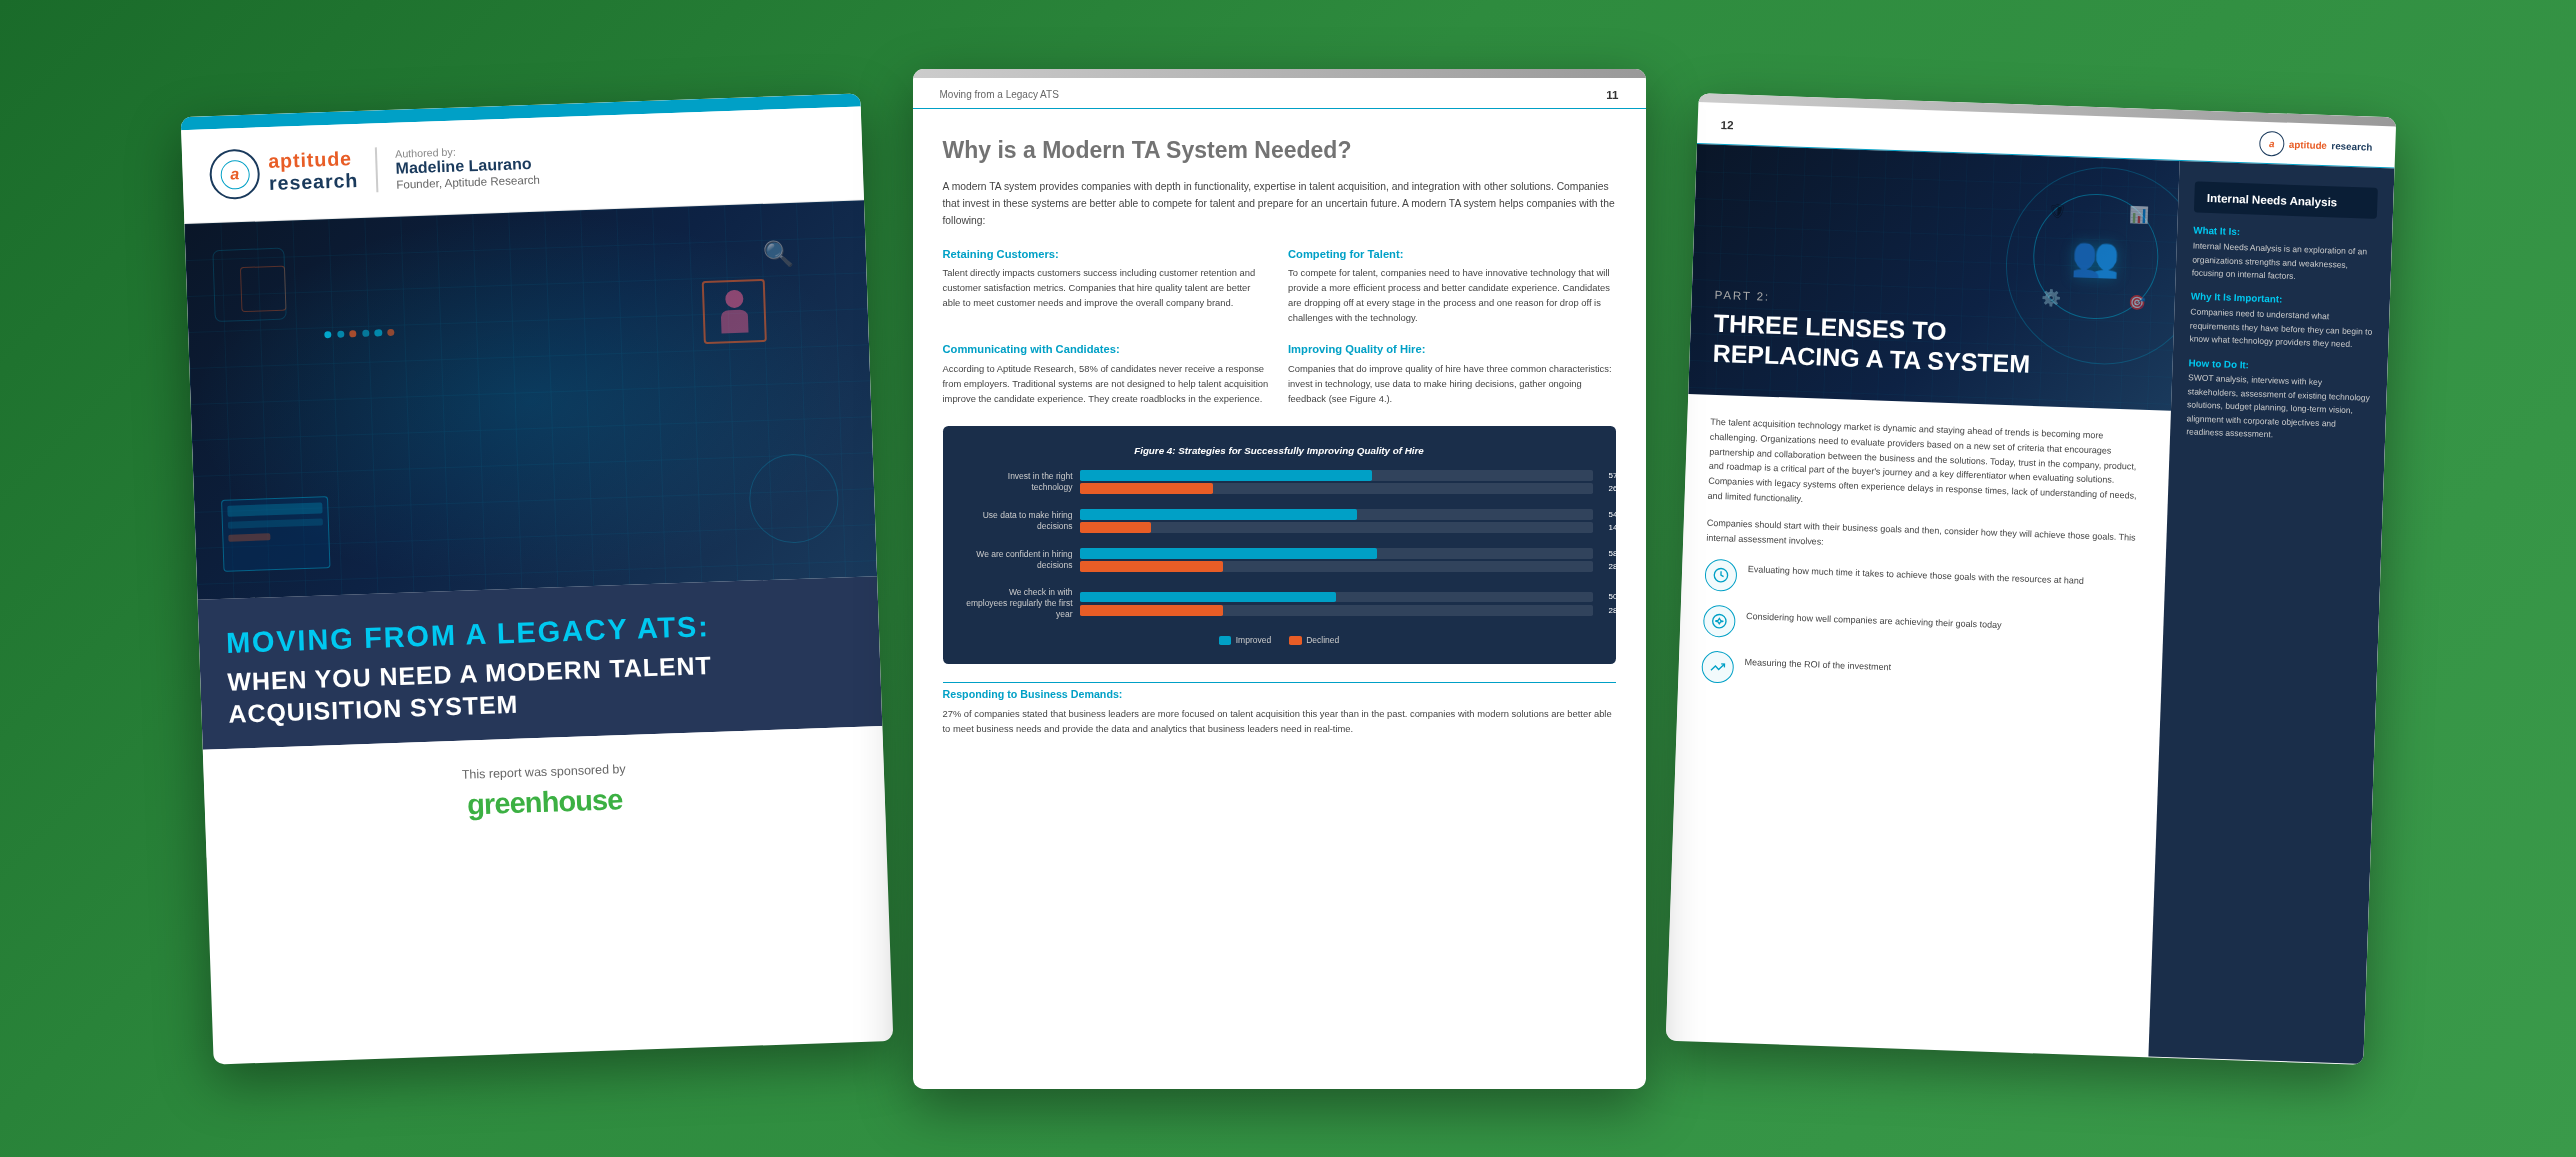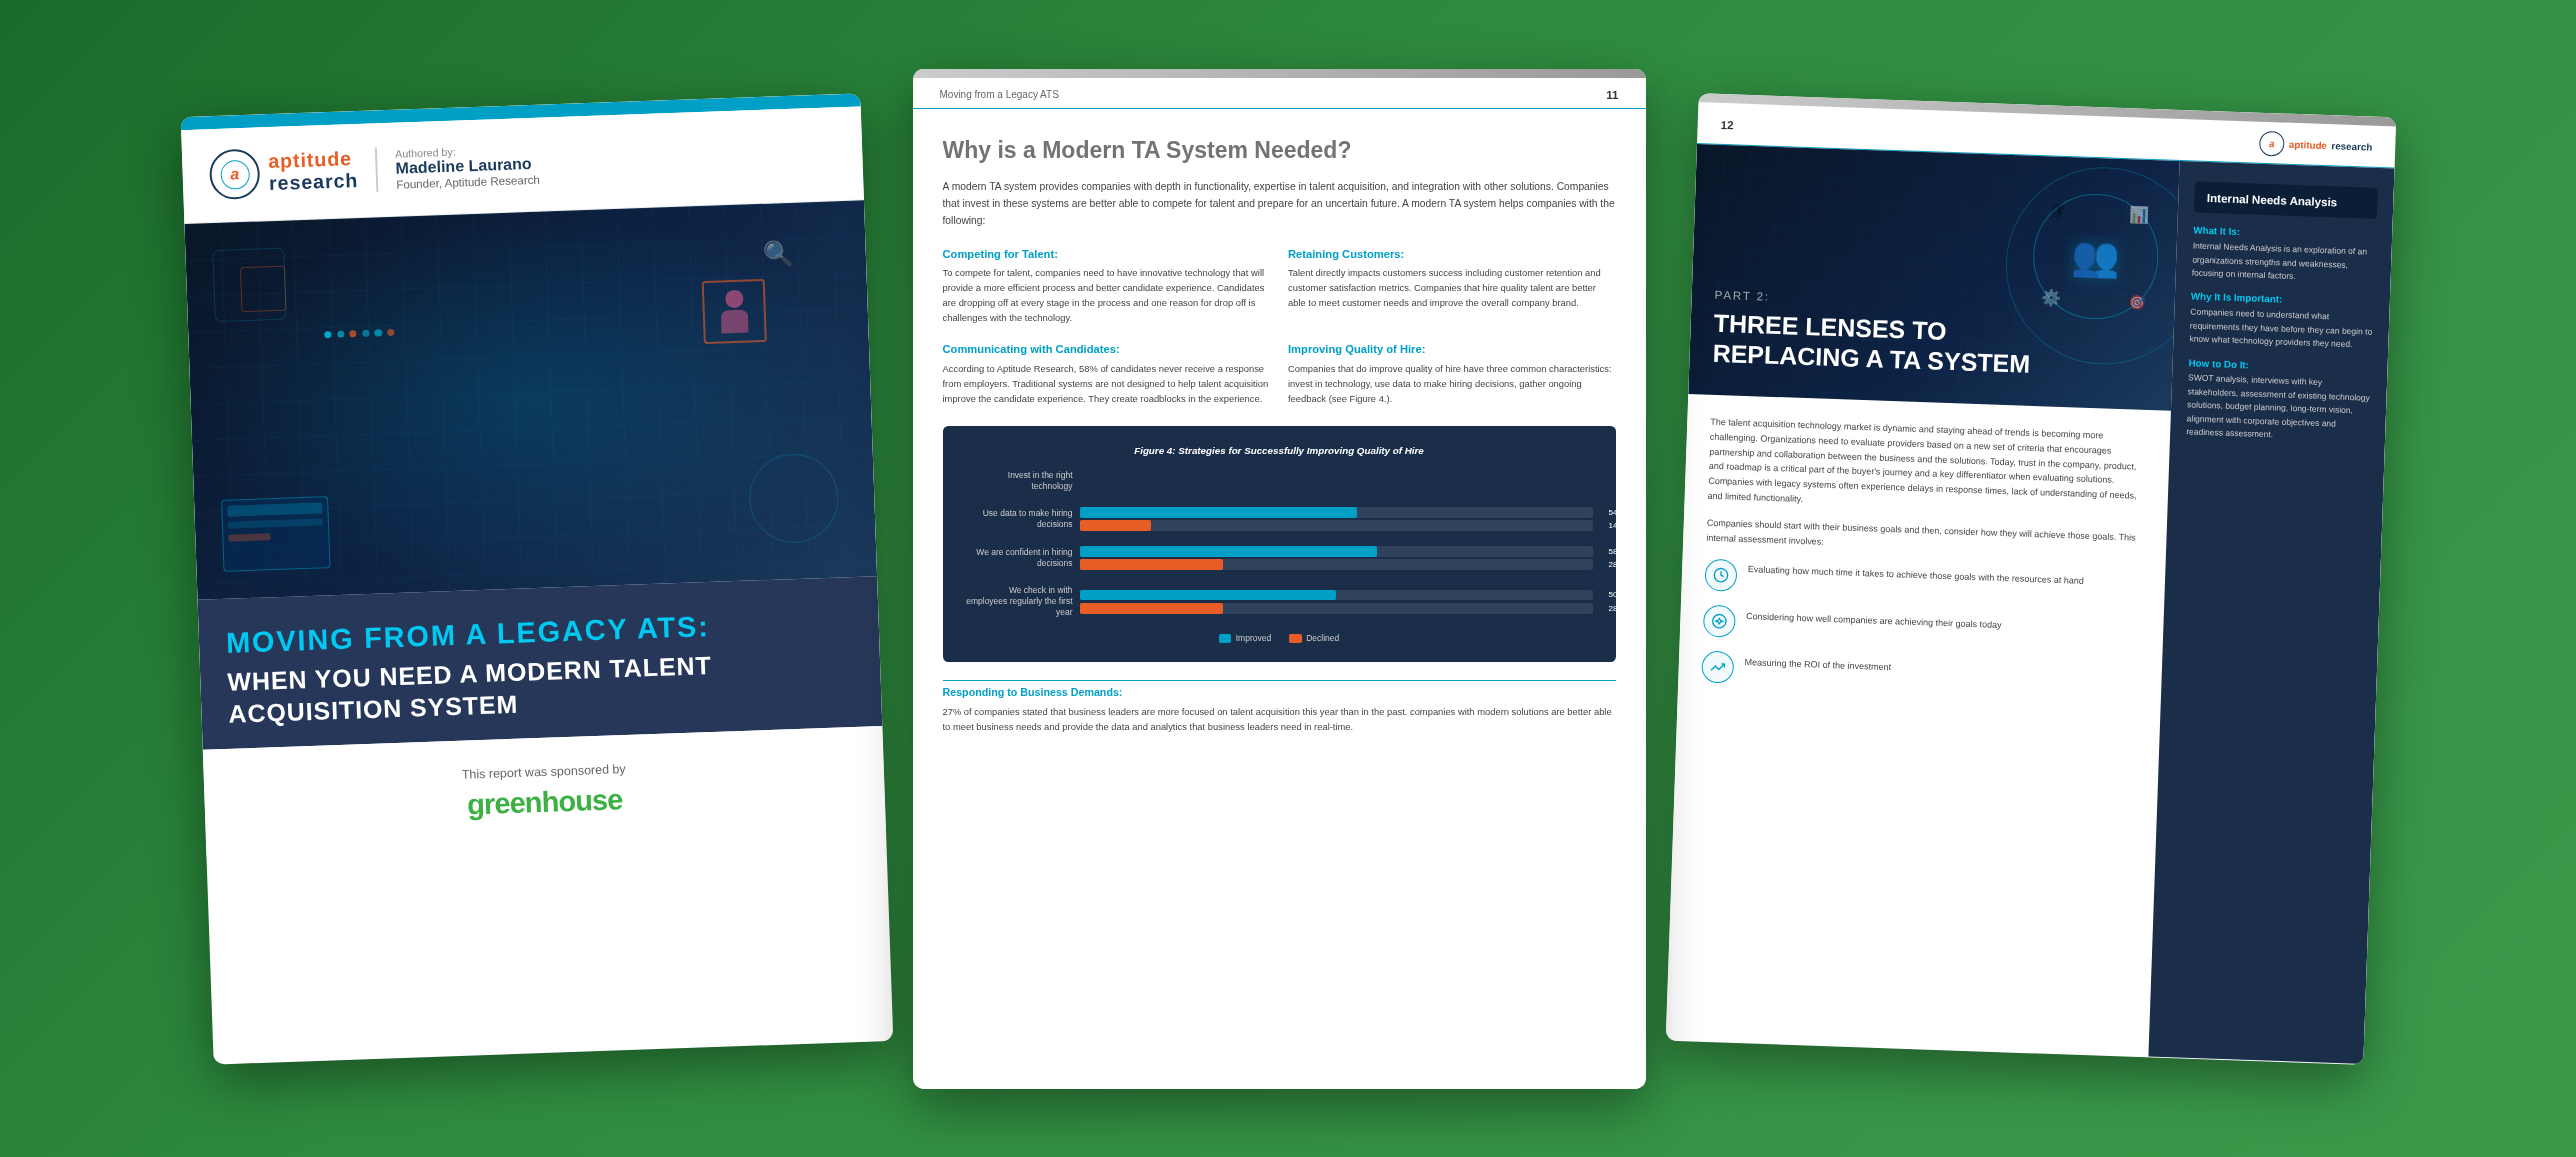--- a/index.html
+++ b/index.html
@@ -590,45 +590,55 @@
     <div class="p2-header-bar">
       <span class="p2-header-title">Moving from a Legacy ATS</span>
       <span class="p2-page-num">11</span>
     </div>
     <div class="p2-content">
       <h2 class="p2-main-heading">Why is a Modern TA System Needed?</h2>
       <p class="p2-intro-text">A modern TA system provides companies with depth in functionality, expertise in talent acquisition, and integration with other solutions. Companies that invest in these systems are better able to compete for talent and prepare for an uncertain future. A modern TA system helps companies with the following:</p>
 
       <div class="p2-two-col">
         <div class="p2-col-section">
+          <div class="p2-col-heading">Retaining Customers:</div>
+          <div class="p2-col-text">Talent directly impacts customers success including customer retention and customer satisfaction metrics. Companies that hire quality talent are better able to meet customer needs and improve the overall company brand.</div>
+        </div>
+        <div class="p2-col-section">
           <div class="p2-col-heading">Competing for Talent:</div>
           <div class="p2-col-text">To compete for talent, companies need to have innovative technology that will provide a more efficient process and better candidate experience. Candidates are dropping off at every stage in the process and one reason for drop off is challenges with the technology.</div>
-        </div>
-        <div class="p2-col-section">
-          <div class="p2-col-heading">Retaining Customers:</div>
-          <div class="p2-col-text">Talent directly impacts customers success including customer retention and customer satisfaction metrics. Companies that hire quality talent are better able to meet customer needs and improve the overall company brand.</div>
         </div>
         <div class="p2-col-section">
           <div class="p2-col-heading">Communicating with Candidates:</div>
           <div class="p2-col-text">According to Aptitude Research, 58% of candidates never receive a response from employers. Traditional systems are not designed to help talent acquisition improve the candidate experience. They create roadblocks in the experience.</div>
         </div>
         <div class="p2-col-section">
           <div class="p2-col-heading">Improving Quality of Hire:</div>
           <div class="p2-col-text">Companies that do improve quality of hire have three common characteristics: invest in technology, use data to make hiring decisions, gather ongoing feedback (see Figure 4.).</div>
         </div>
       </div>
 
       <div class="p2-chart-section">
         <div class="p2-chart-title">
           <span>Figure 4:</span>
           <span>Strategies for Successfully Improving Quality of Hire</span>
         </div>
 
         <div class="p2-bar-row">
           <div class="p2-bar-label">Invest in the right technology</div>
+          <div class="p2-bar-group">
+            <div class="p2-bar-track">
+              <div class="p2-bar-fill bar-blue" style="width:57%;"></div>
+              <span class="p2-bar-pct">57</span>
+            </div>
+            <div class="p2-bar-track">
+              <div class="p2-bar-fill bar-orange" style="width:26%;"></div>
+              <span class="p2-bar-pct">26</span>
+            </div>
+          </div>
         </div>
 
         <div class="p2-bar-row">
           <div class="p2-bar-label">Use data to make hiring decisions</div>
           <div class="p2-bar-group">
             <div class="p2-bar-track">
               <div class="p2-bar-fill bar-blue" style="width:54%;"></div>
               <span class="p2-bar-pct">54</span>
             </div>
             <div class="p2-bar-track">

